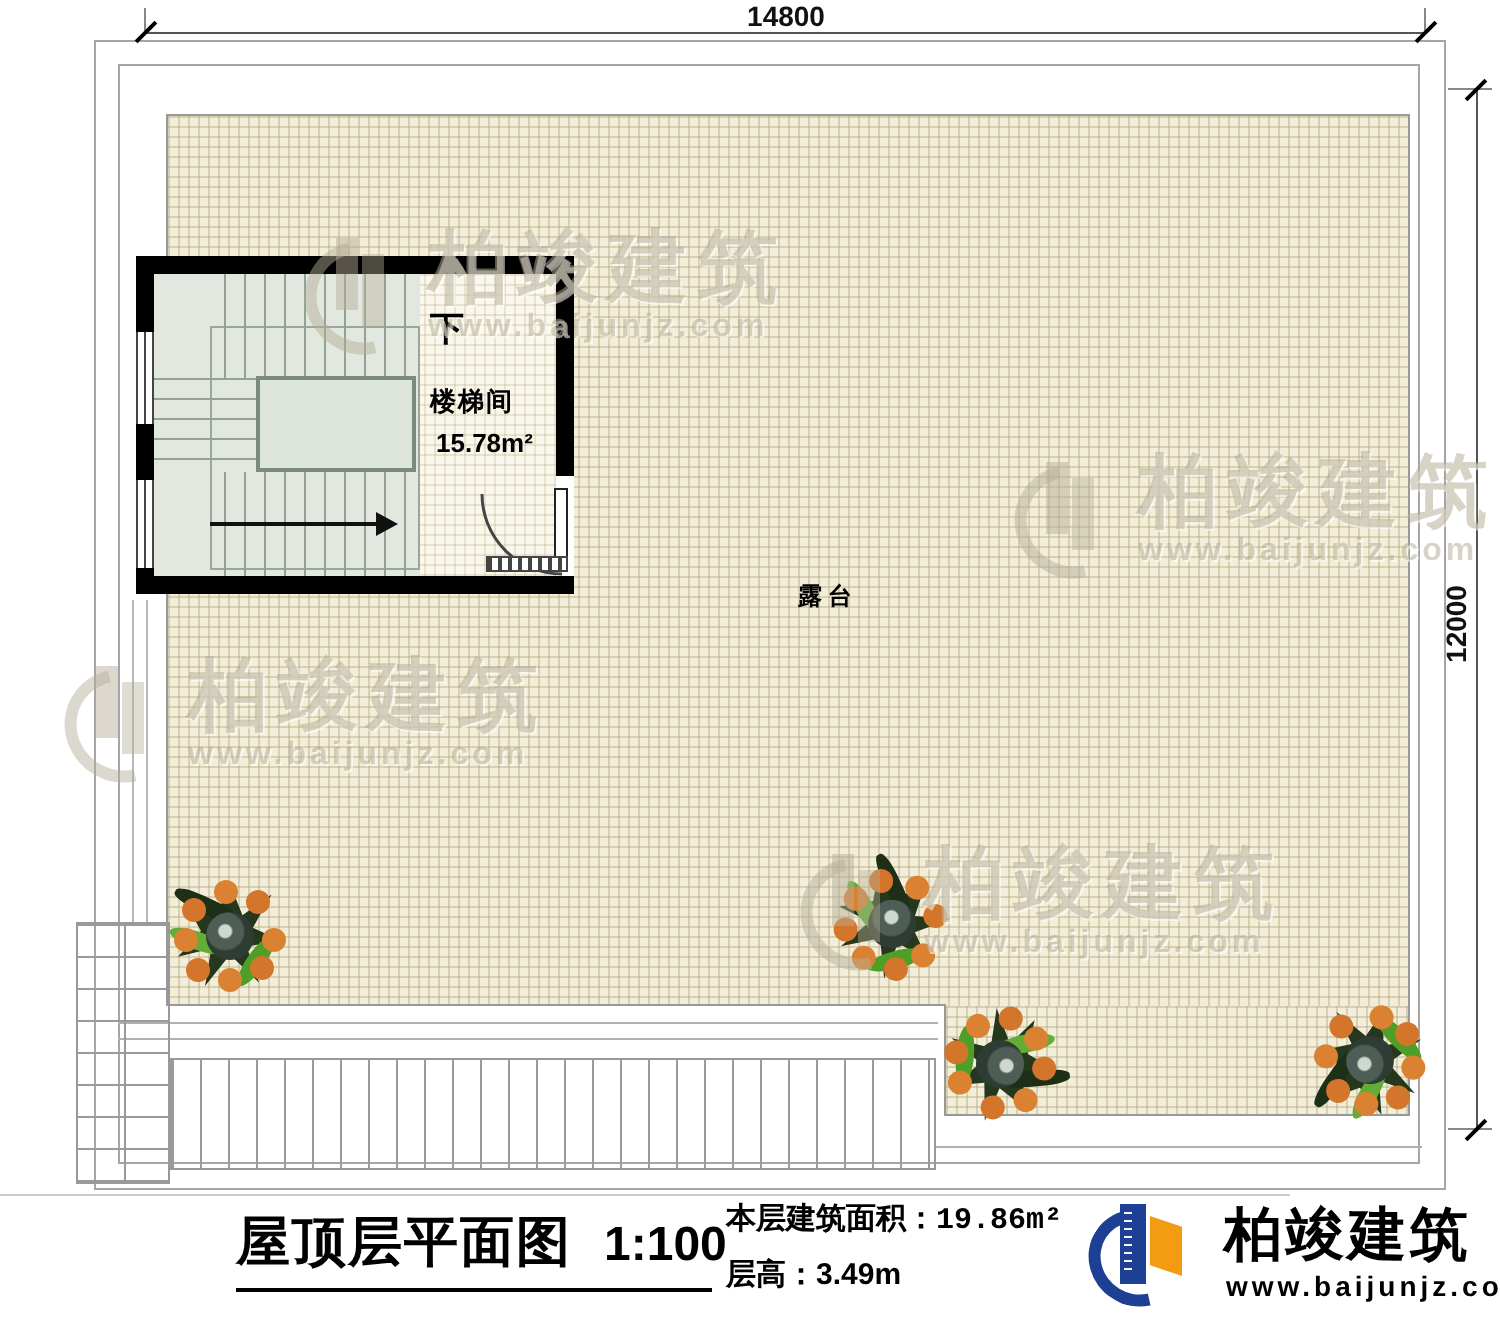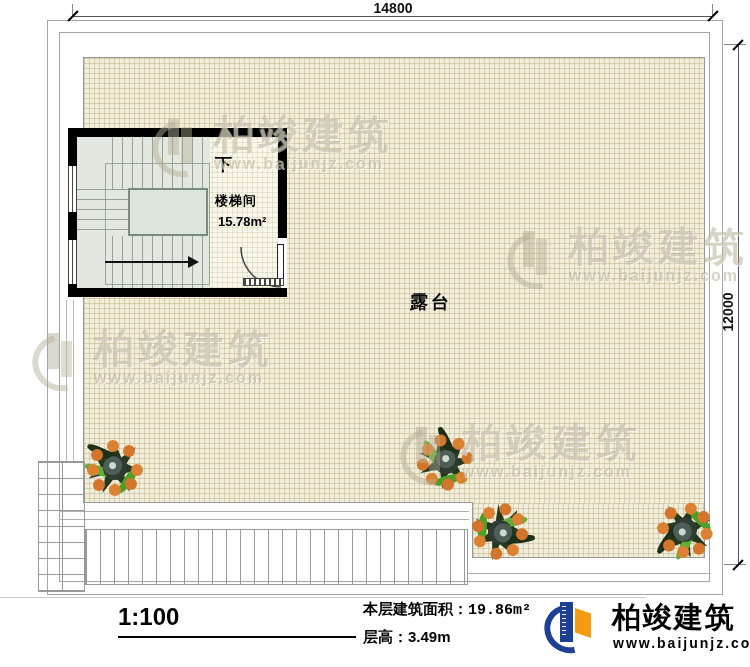--- a/index.html
+++ b/index.html
@@ -122,21 +122,21 @@
   <div class="ln" style="left:59px;top:511px;width:410px;height:1px;background:#b0b0b0;"></div>
   <div class="ln" style="left:59px;top:519px;width:410px;height:1px;background:#b0b0b0;"></div>
   <div class="ln" style="left:468px;top:573px;width:243px;height:1px;background:#b0b0b0;"></div>
   <div class="ln" style="left:66px;top:300px;width:1px;height:161px;background:#b8b8b8;"></div>
   <div class="ln" style="left:73px;top:300px;width:1px;height:161px;background:#b8b8b8;"></div>
 
   <div class="hatch-v" style="left:85px;top:529px;width:383px;height:56px;"></div>
   <div class="hatch-h" style="left:38px;top:461px;width:47px;height:131px;"></div>
   <div class="ln" style="left:62px;top:461px;width:1px;height:131px;background:#999;"></div>
 
-  <div class="room-label" style="left:410px;top:290px;font-size:18px;letter-spacing:3px;z-index:26;">露台</div>
+  <div class="room-label" style="left:399px;top:290px;font-size:12px;letter-spacing:3px;z-index:26;">露台</div>
 
   <div id="stairwell">
     <div class="abs stair-zone"></div>
     <div class="abs stair-outline"></div>
     <div class="abs treads-up"></div>
     <div class="abs treads-dn"></div>
     <div class="abs winders"></div>
     <div class="abs landing"></div>
     <div class="abs arrow-line"></div>
     <div class="abs arrow-head"></div>
@@ -210,20 +210,21 @@
     <div class="p-star"></div>
     <div class="p-leaf c"></div>
     <div class="p-leaf a"></div>
     <div class="p-leaf b"></div>
     <div class="p-pot"></div>
     <div class="p-fruits"></div>
   </div>
 
   <div class="ln" style="left:0;top:597px;width:645px;height:1px;background:#cccccc;"></div>
   <div id="title-group">
+    <span id="plan-title">屋顶层平面图</span>
     <span id="plan-scale">1:100</span>
   </div>
   <div class="info-text" style="left:363px;top:600px;font-family:Liberation Mono, monospace;">本层建筑面积：19.86m²</div>
   <div class="info-text" style="left:363px;top:628px;">层高：3.49m</div>
 
   <div id="brand">
     <div class="abs bi-swoosh"></div>
     <div class="abs bi-bar-blue"></div>
     <div class="abs bi-bar-orange"></div>
     <div class="abs" id="brand-name">柏竣建筑</div>

